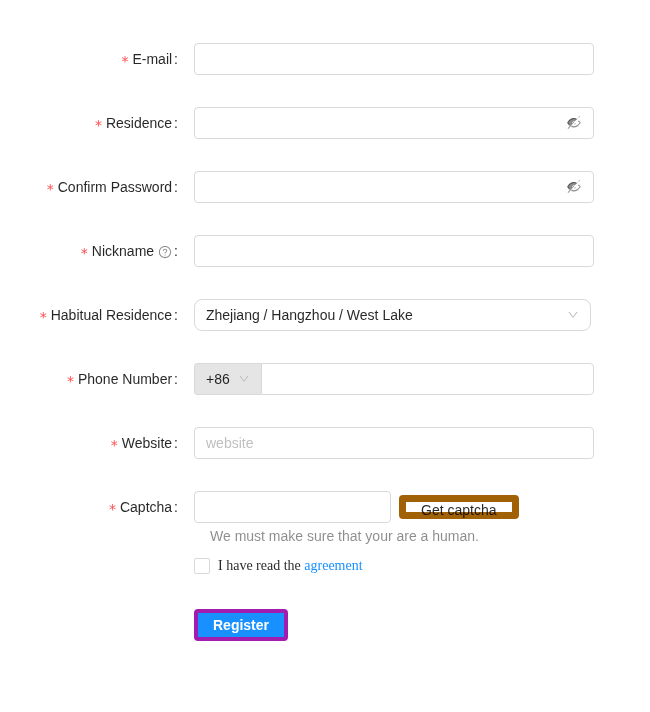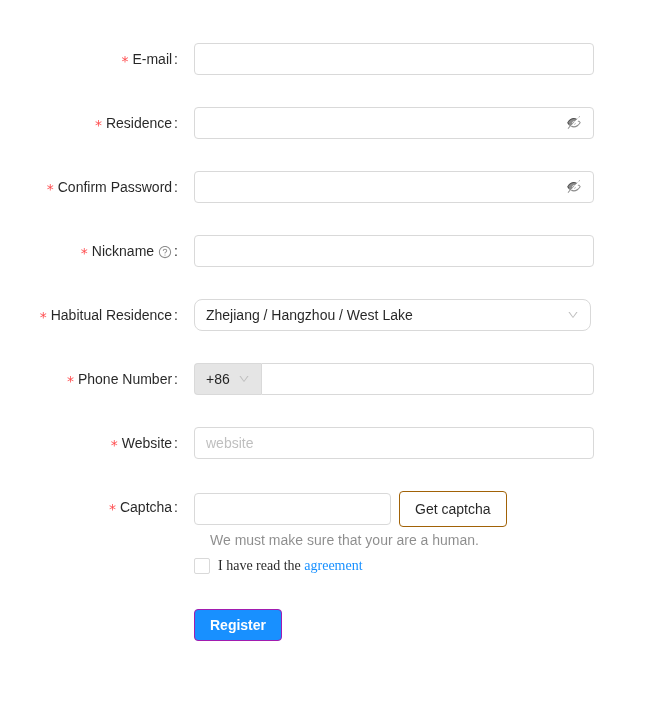--- a/index.html
+++ b/index.html
@@ -207,27 +207,27 @@
     font-family: "Liberation Sans", sans-serif;
     color: rgba(0, 0, 0, 0.85);
     background: #fff;
     border: 1px solid #d9d9d9;
     border-radius: 4px;
     outline: none;
   }
   .btn-default {
     box-sizing: border-box;
     margin-left: 8px;
-    height: 36px;
+    height: 24px;
     padding: 0 15px;
     font-size: 14px;
     font-family: "Liberation Sans", sans-serif;
     color: rgba(0, 0, 0, 0.85);
     background: #fff;
-    border: 1px solid #a16207;
+    border: 7px solid #a16207;
     border-radius: 4px;
     cursor: pointer;
     white-space: nowrap;
   }
   .extra-text {
     width: 400px;
     margin-top: 2px;
     font-size: 14px;
     line-height: 22px;
     color: rgba(0, 0, 0, 0.45);
@@ -276,21 +276,21 @@
   }
   .btn-primary {
     box-sizing: border-box;
     height: 32px;
     padding: 0 15px;
     font-size: 14px;
     font-family: "Liberation Sans", sans-serif;
     font-weight: bold;
     color: #fff;
     background: #1890ff;
-    border: 1px solid #a21caf;
+    border: 4px solid #a21caf;
     border-radius: 4px;
     cursor: pointer;
   }
 
   
   .help-icon {
     display: inline-flex;
     align-items: center;
     justify-content: center;
     width: 14px;

